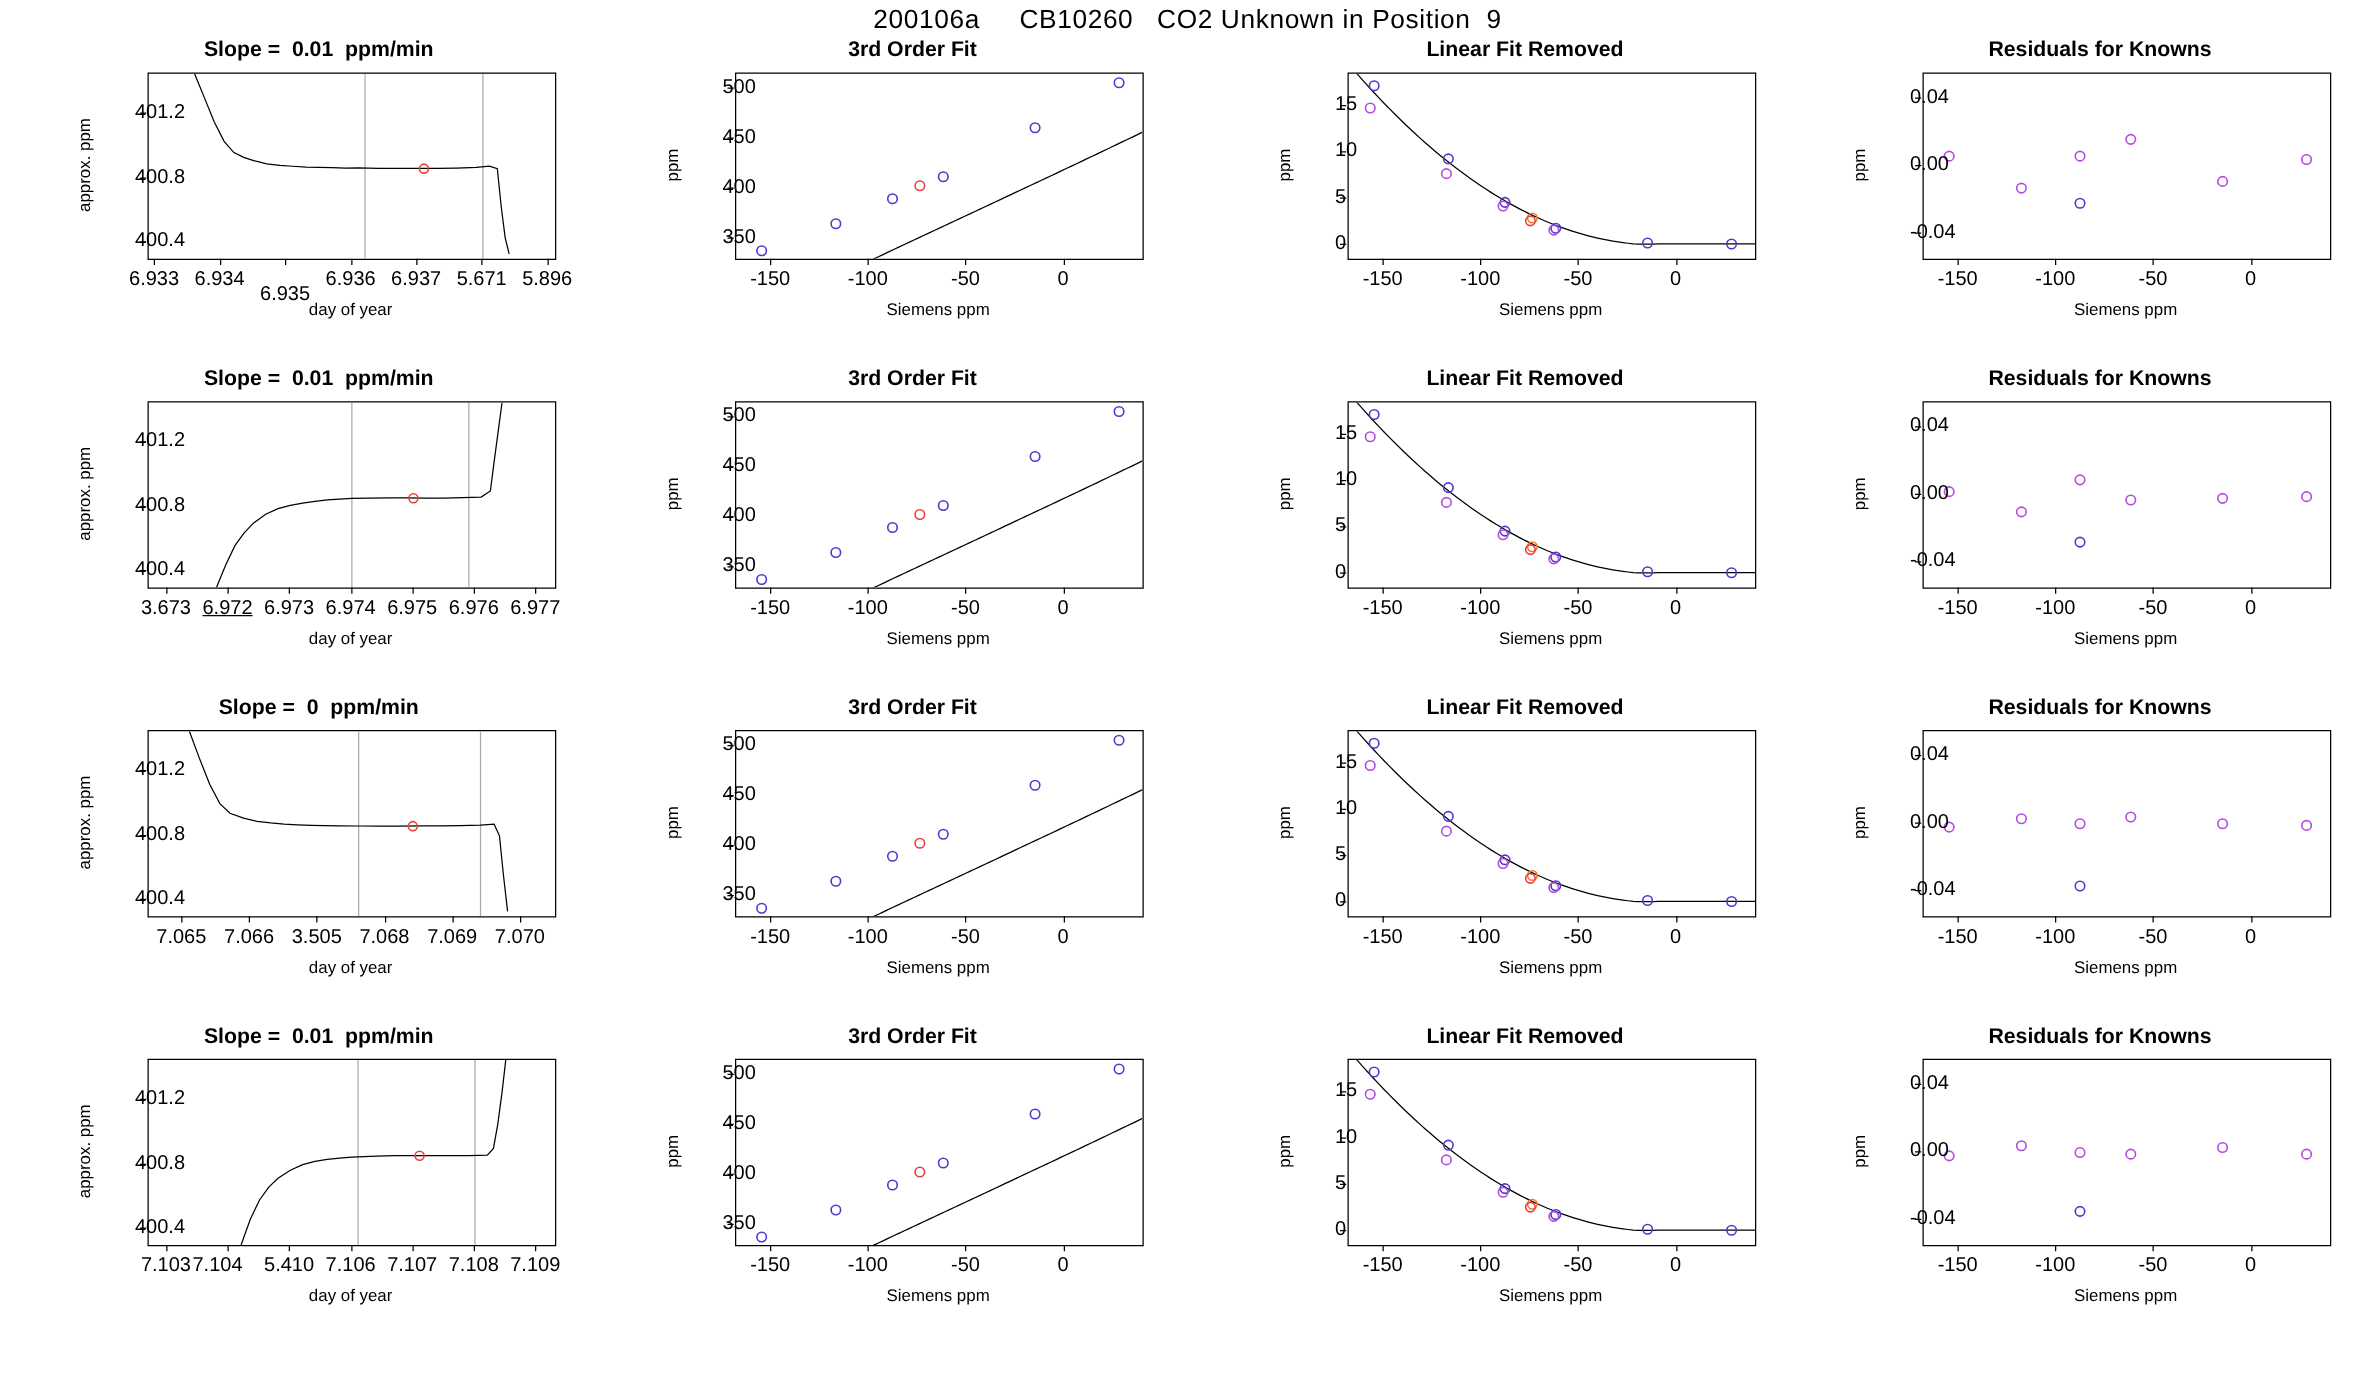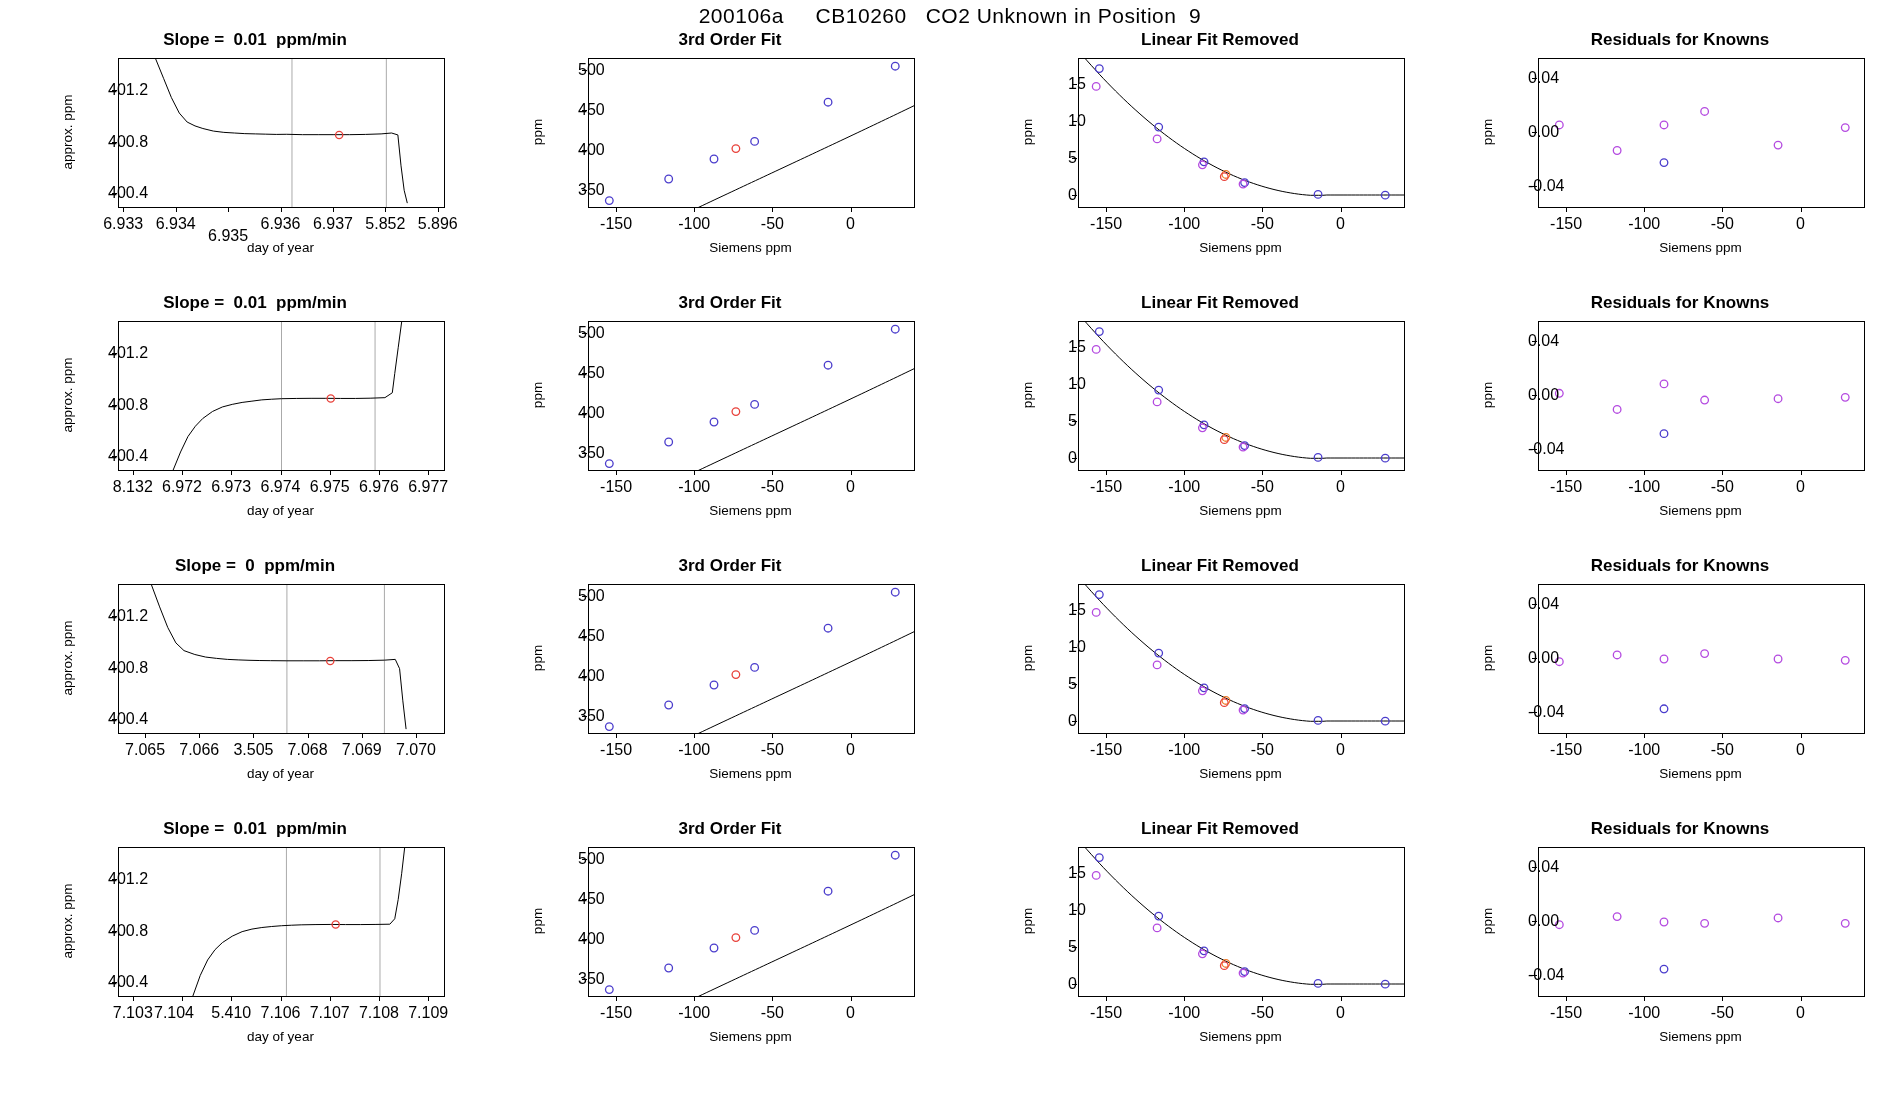--- a/index.html
+++ b/index.html
@@ -69,21 +69,21 @@
       <div class="xtick" style="left: 68.2419px; top: 185px;">6.933</div>
       <div class="axis-line" style="left: 68.2419px; top: 177px; width: 1px; height: 5px;"></div>
       <div class="xtick" style="left: 120.661px; top: 185px;">6.934</div>
       <div class="axis-line" style="left: 120.661px; top: 177px; width: 1px; height: 5px;"></div>
       <div class="xtick" style="left: 173.081px; top: 185px; margin-top: 12px;">6.935</div>
       <div class="axis-line" style="left: 173.081px; top: 177px; width: 1px; height: 5px;"></div>
       <div class="xtick" style="left: 225.5px; top: 185px;">6.936</div>
       <div class="axis-line" style="left: 225.5px; top: 177px; width: 1px; height: 5px;"></div>
       <div class="xtick" style="left: 277.919px; top: 185px;">6.937</div>
       <div class="axis-line" style="left: 277.919px; top: 177px; width: 1px; height: 5px;"></div>
-      <div class="xtick" style="left: 330.339px; top: 185px;">5.852</div>
+      <div class="xtick" style="left: 330.339px; top: 185px;">5.671</div>
       <div class="axis-line" style="left: 330.339px; top: 177px; width: 1px; height: 5px;"></div>
       <div class="xtick" style="left: 382.758px; top: 185px;">5.896</div>
       <div class="axis-line" style="left: 382.758px; top: 177px; width: 1px; height: 5px;"></div>
       <div class="ytick" style="left: 53px; top: 163.13px; width: 0px; white-space: nowrap; transform: translate(-100%, -50%); text-align: right;">400.4</div>
       <div class="axis-line" style="left: 57px; top: 163.13px; width: 5px; height: 1px;"></div>
       <div class="ytick" style="left: 53px; top: 111.652px; width: 0px; white-space: nowrap; transform: translate(-100%, -50%); text-align: right;">400.8</div>
       <div class="axis-line" style="left: 57px; top: 111.652px; width: 5px; height: 1px;"></div>
       <div class="ytick" style="left: 53px; top: 60.1739px; width: 0px; white-space: nowrap; transform: translate(-100%, -50%); text-align: right;">401.2</div>
       <div class="axis-line" style="left: 57px; top: 60.1739px; width: 5px; height: 1px;"></div>
       <div class="xlab" style="left: 63px; width: 325px; top: 210px;">day of year</div>
@@ -193,23 +193,23 @@
     <div class="panel" style="left: 55px; top: 263px; width: 400px; height: 263px;">
       <div class="ptitle">Slope =  0.01  ppm/min</div>
       <div class="plotbox" style="left: 63px; top: 28px; width: 325px; height: 148px;">
         <svg width="325" height="148">
           <line x1="162.50000000002186" x2="162.50000000002186" y1="0" y2="148" stroke="#aaaaaa" stroke-width="1"></line>
           <line x1="256.06060606063255" x2="256.06060606063255" y1="0" y2="148" stroke="#aaaaaa" stroke-width="1"></line>
           <path d="M54.17 148.00 L61.55 129.98 L68.94 114.54 L76.33 104.24 L83.71 96.52 L93.56 89.44 L103.41 84.94 L113.26 82.37 L123.11 80.43 L132.95 79.15 L142.80 77.86 L152.65 77.22 L162.50 76.70 L177.27 76.45 L192.05 76.32 L206.82 76.32 L221.59 76.45 L236.36 76.45 L251.14 76.19 L265.91 75.67 L273.30 70.78 L275.76 51.48 L279.20 25.74 L282.65 0.00 " fill="none" stroke="#000" stroke-width="1"></path>
           <circle cx="211.74242424242092" cy="76.57391304347597" r="3.6" fill="none" stroke="#e8413a" stroke-width="1.3"></circle>
         </svg>
       </div>
-      <div class="xtick" style="left: 77.7727px; top: 185px;">8.132</div>
+      <div class="xtick" style="left: 77.7727px; top: 185px;">3.673</div>
       <div class="axis-line" style="left: 77.7727px; top: 177px; width: 1px; height: 5px;"></div>
-      <div class="xtick" style="left: 127.015px; top: 185px;">6.972</div>
+      <div class="xtick" style="left: 127.015px; top: 185px; text-decoration: underline;">6.972</div>
       <div class="axis-line" style="left: 127.015px; top: 177px; width: 1px; height: 5px;"></div>
       <div class="xtick" style="left: 176.258px; top: 185px;">6.973</div>
       <div class="axis-line" style="left: 176.258px; top: 177px; width: 1px; height: 5px;"></div>
       <div class="xtick" style="left: 225.5px; top: 185px;">6.974</div>
       <div class="axis-line" style="left: 225.5px; top: 177px; width: 1px; height: 5px;"></div>
       <div class="xtick" style="left: 274.742px; top: 185px;">6.975</div>
       <div class="axis-line" style="left: 274.742px; top: 177px; width: 1px; height: 5px;"></div>
       <div class="xtick" style="left: 323.985px; top: 185px;">6.976</div>
       <div class="axis-line" style="left: 323.985px; top: 177px; width: 1px; height: 5px;"></div>
       <div class="xtick" style="left: 373.227px; top: 185px;">6.977</div>

